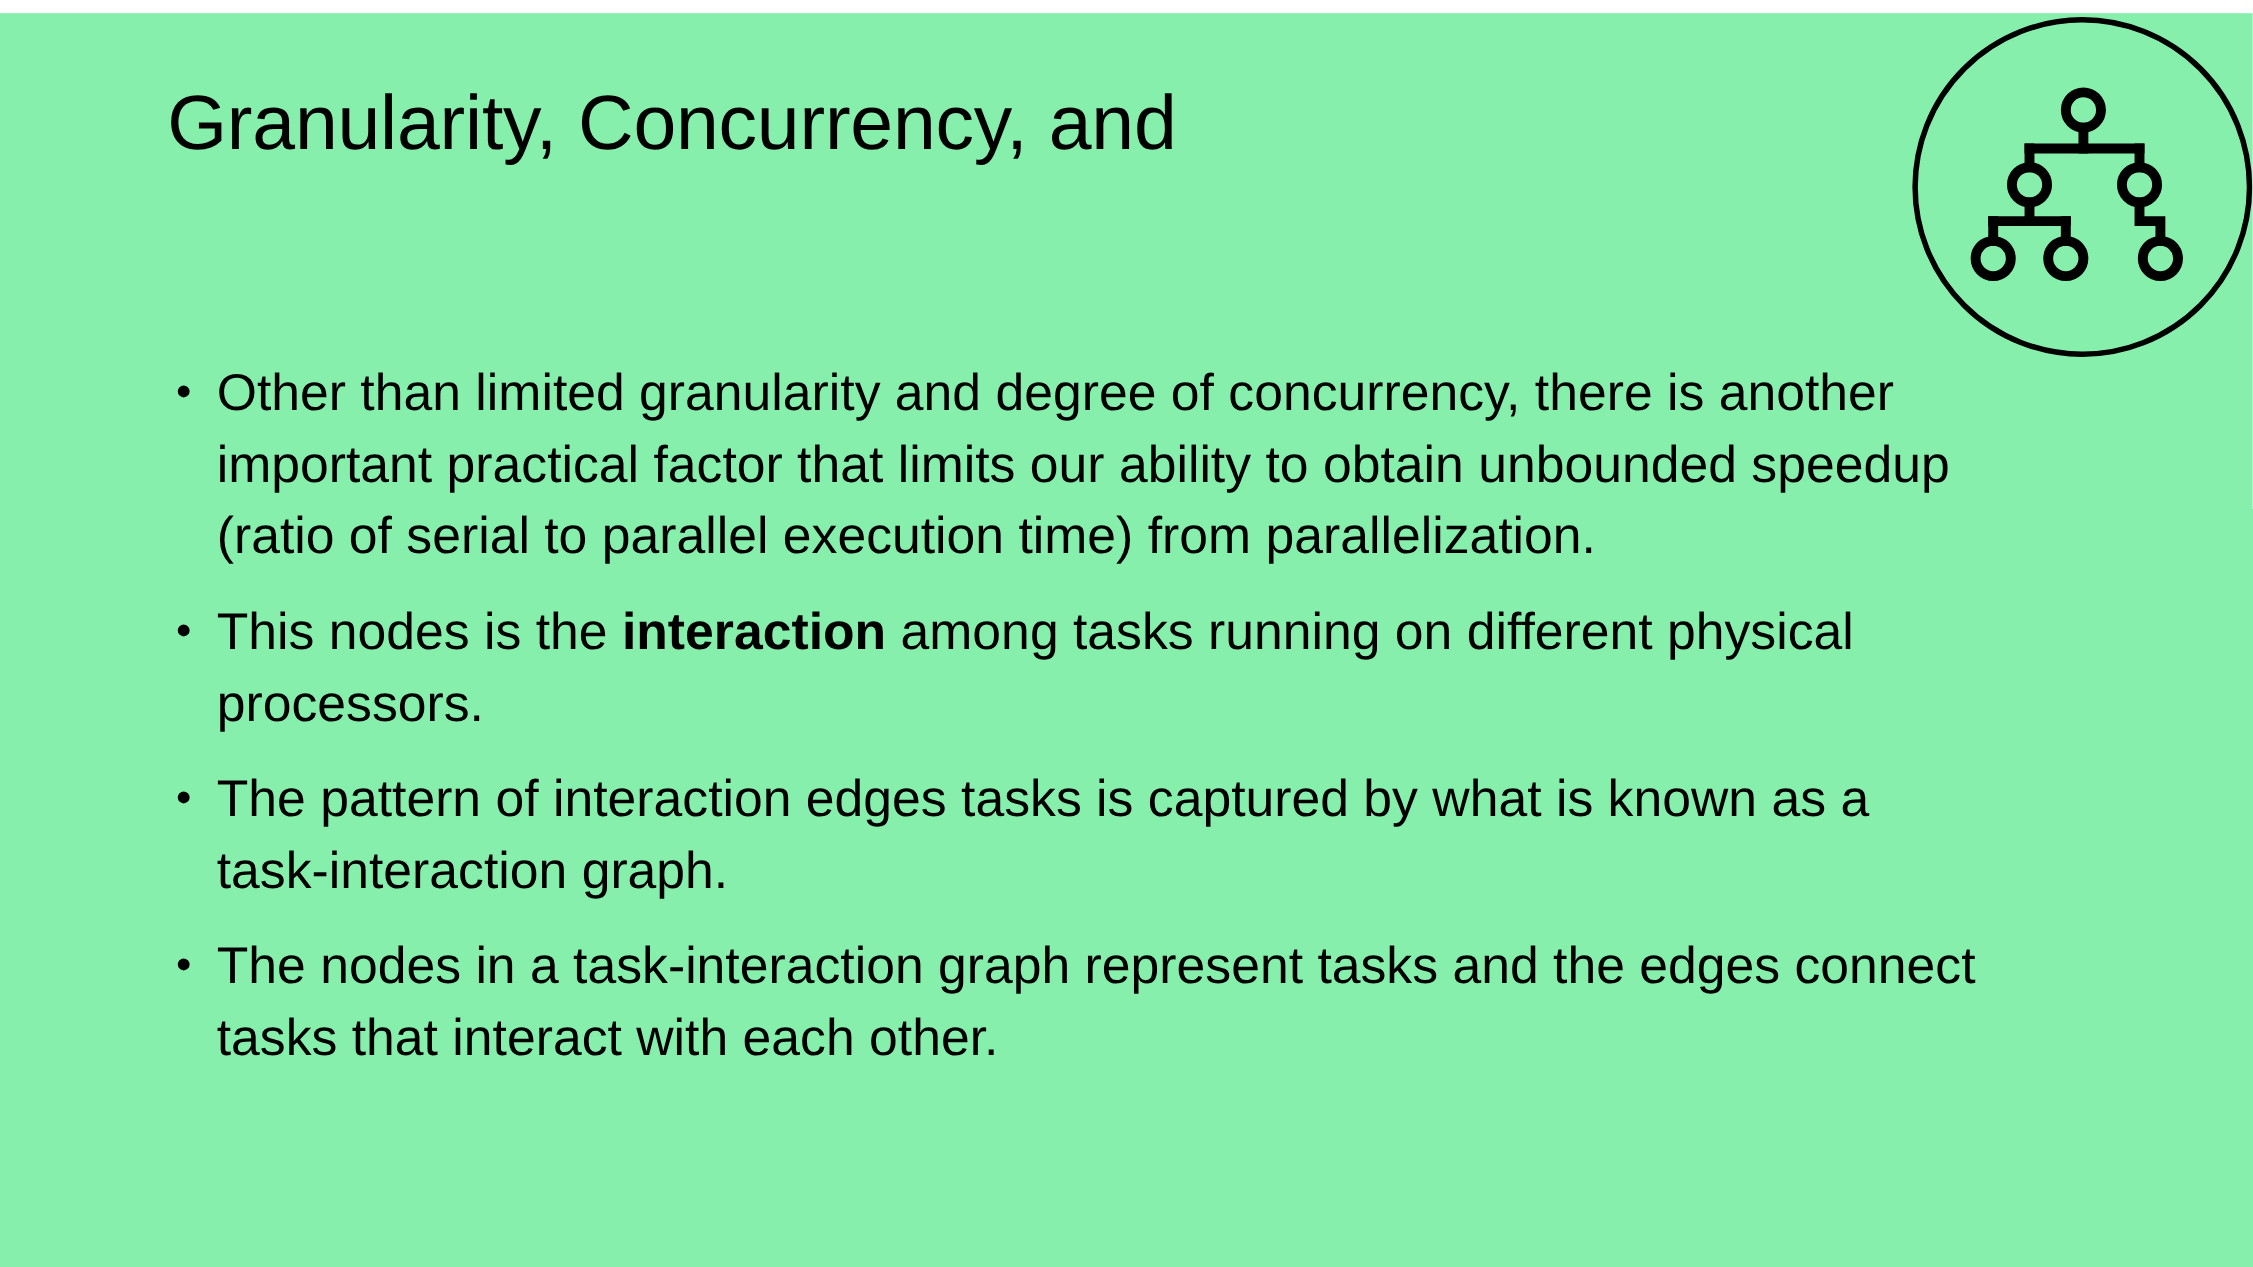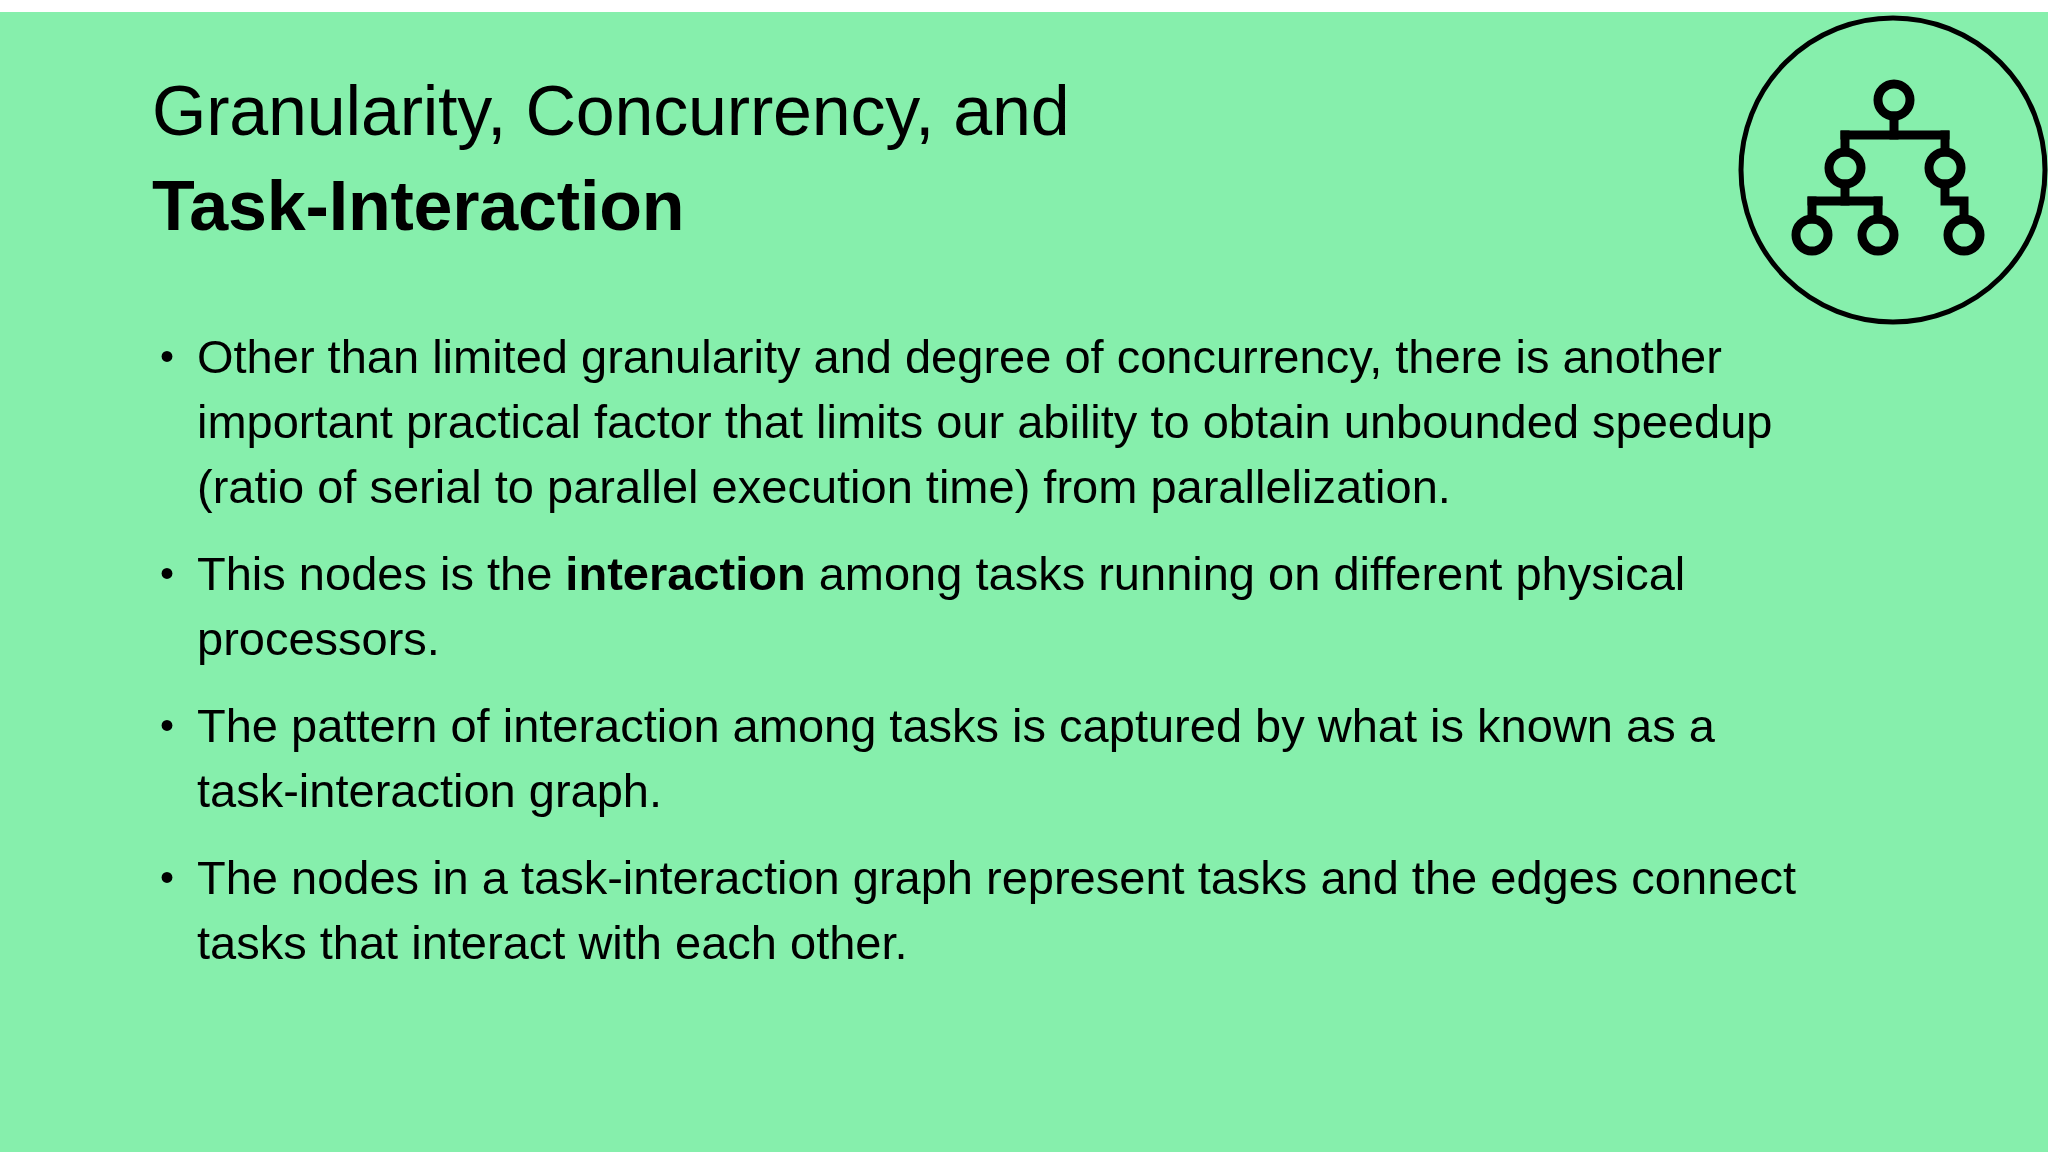--- a/index.html
+++ b/index.html
@@ -98,21 +98,20 @@
     font-weight: 700;
   }
 </style>
 </head>
 <body>
 
 <div class="slide">
 
   <div class="title-block">
     <div class="title-line title-line-1">Granularity, Concurrency, and</div>
-    <div class="title-line title-line-2">Task-Interaction</div>
   </div>
 
   <div class="icon-circle">
     <svg viewBox="0 0 310 312" xmlns="http://www.w3.org/2000/svg">
       <g fill="none" stroke="#000000" stroke-linecap="square">
 
         <circle cx="155" cy="156" r="152" stroke-width="5"></circle>
 
         <circle cx="156" cy="86" r="16" stroke-width="9"></circle>
 
@@ -151,21 +150,21 @@
       <span class="txt">Other than limited granularity and degree of concurrency, there is another important practical factor that limits our ability to obtain unbounded speedup (ratio of serial to parallel execution time) from parallelization.</span>
     </li>
 
     <li class="bullet-item">
       <span class="dot">•</span>
       <span class="txt"><span>This nodes is the </span><span class="strong">interaction</span><span> among tasks running on different physical processors.</span></span>
     </li>
 
     <li class="bullet-item">
       <span class="dot">•</span>
-      <span class="txt">The pattern of interaction among tasks is captured by what is known as a task-interaction graph.</span>
+      <span class="txt">The pattern of interaction edges tasks is captured by what is known as a task-interaction graph.</span>
     </li>
 
     <li class="bullet-item">
       <span class="dot">•</span>
       <span class="txt">The nodes in a task-interaction graph represent tasks and the edges connect tasks that interact with each other.</span>
     </li>
 
   </ul>
 
 </div>

